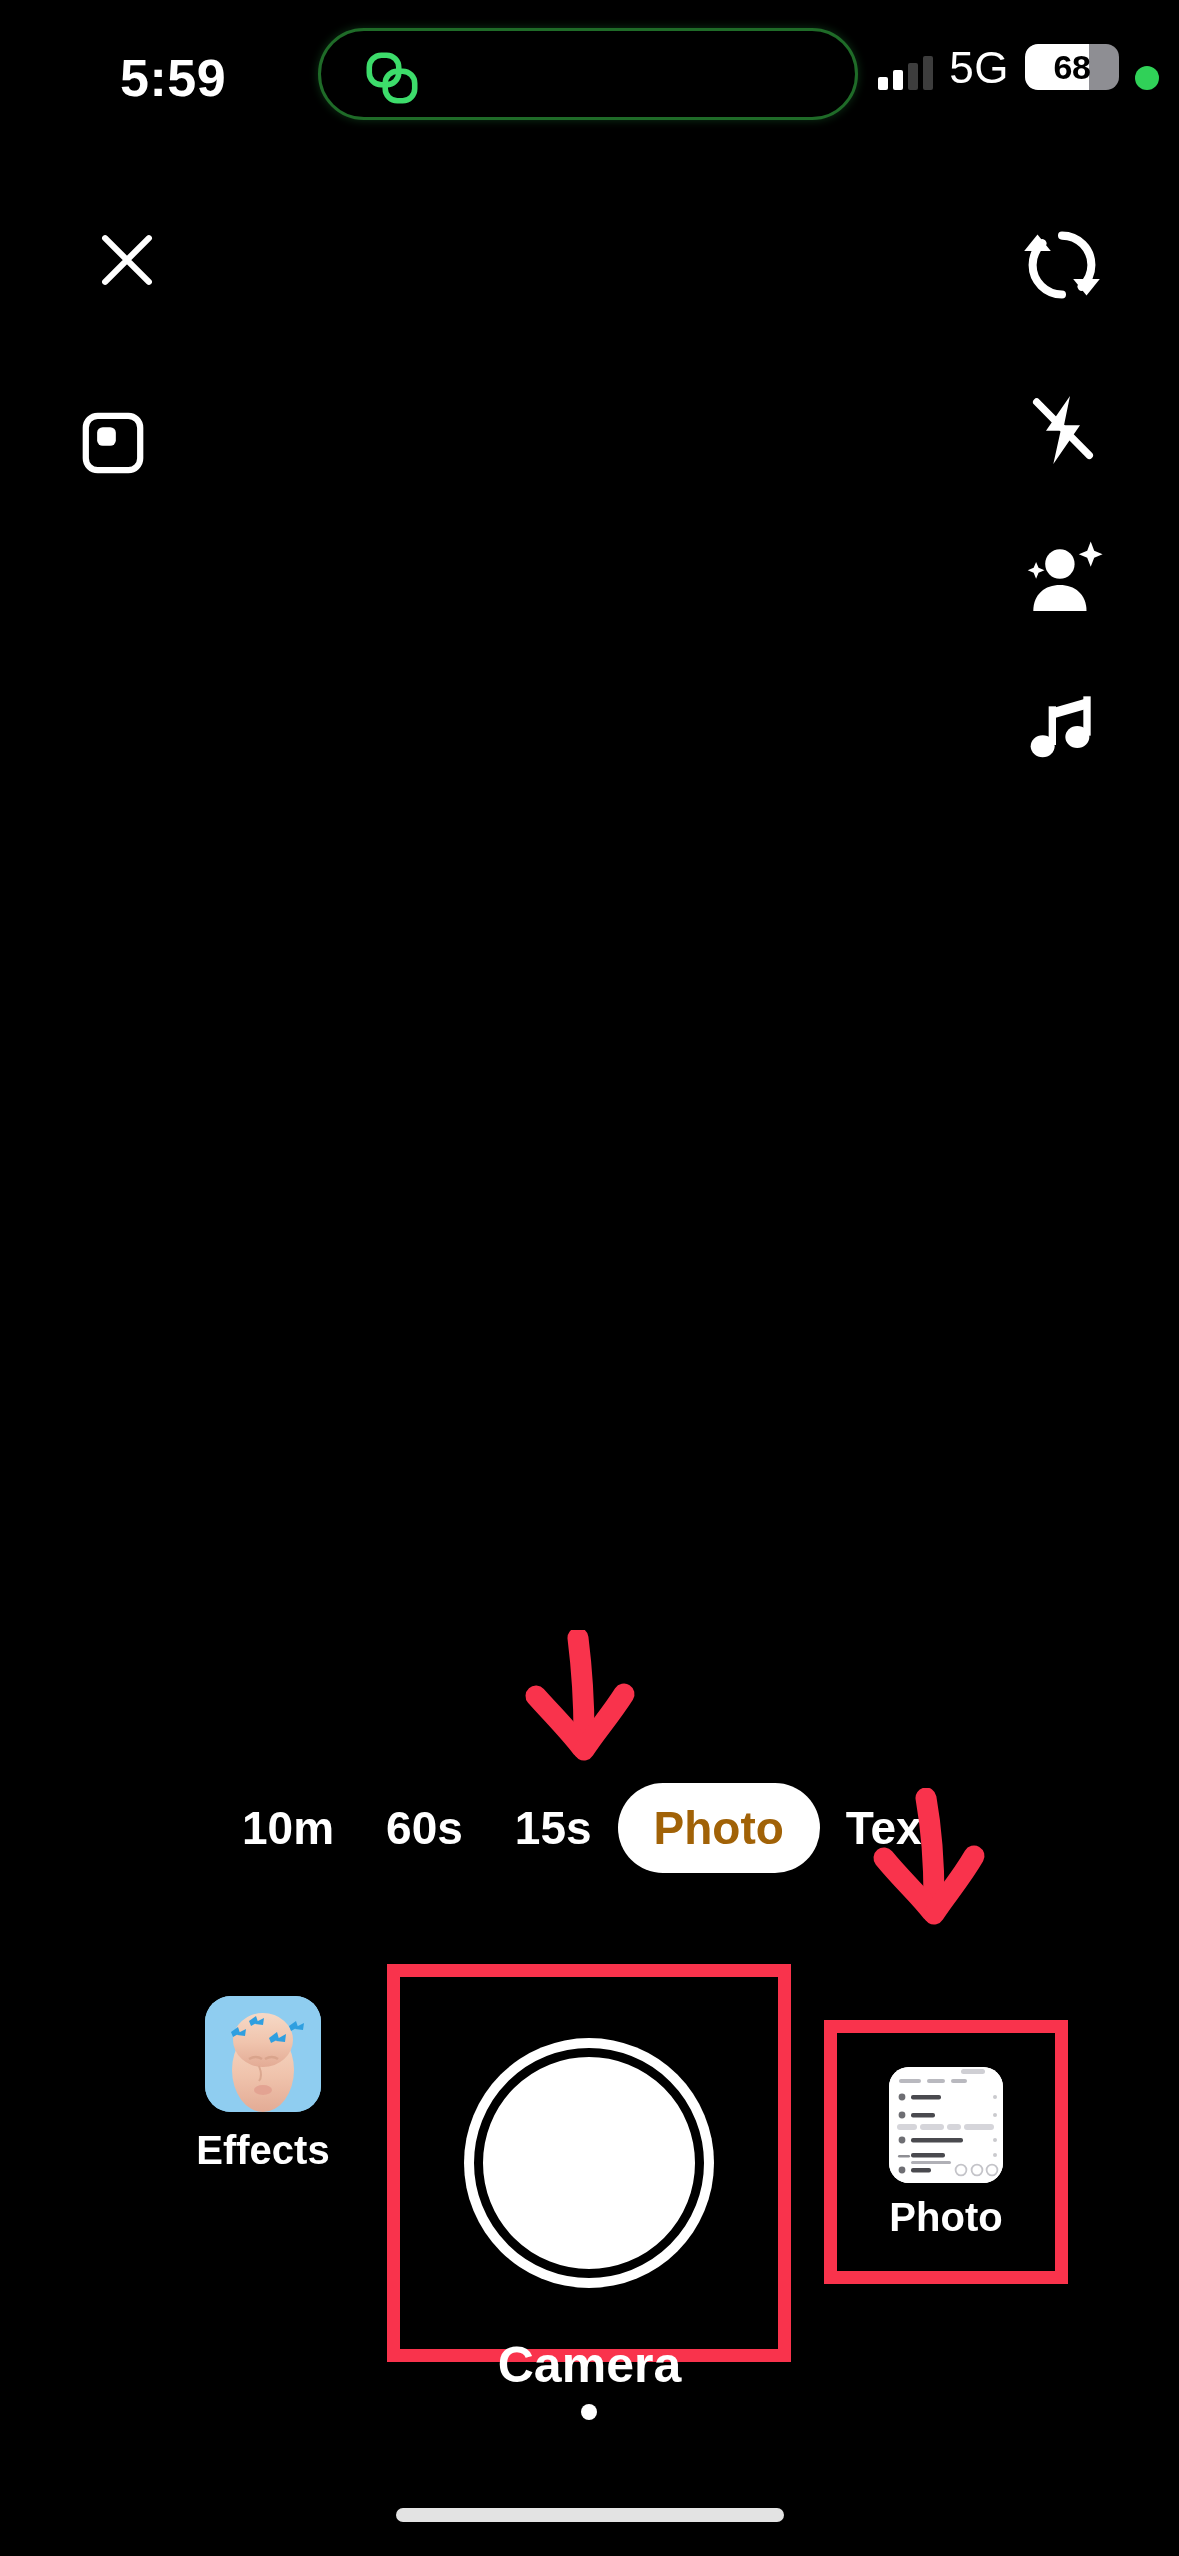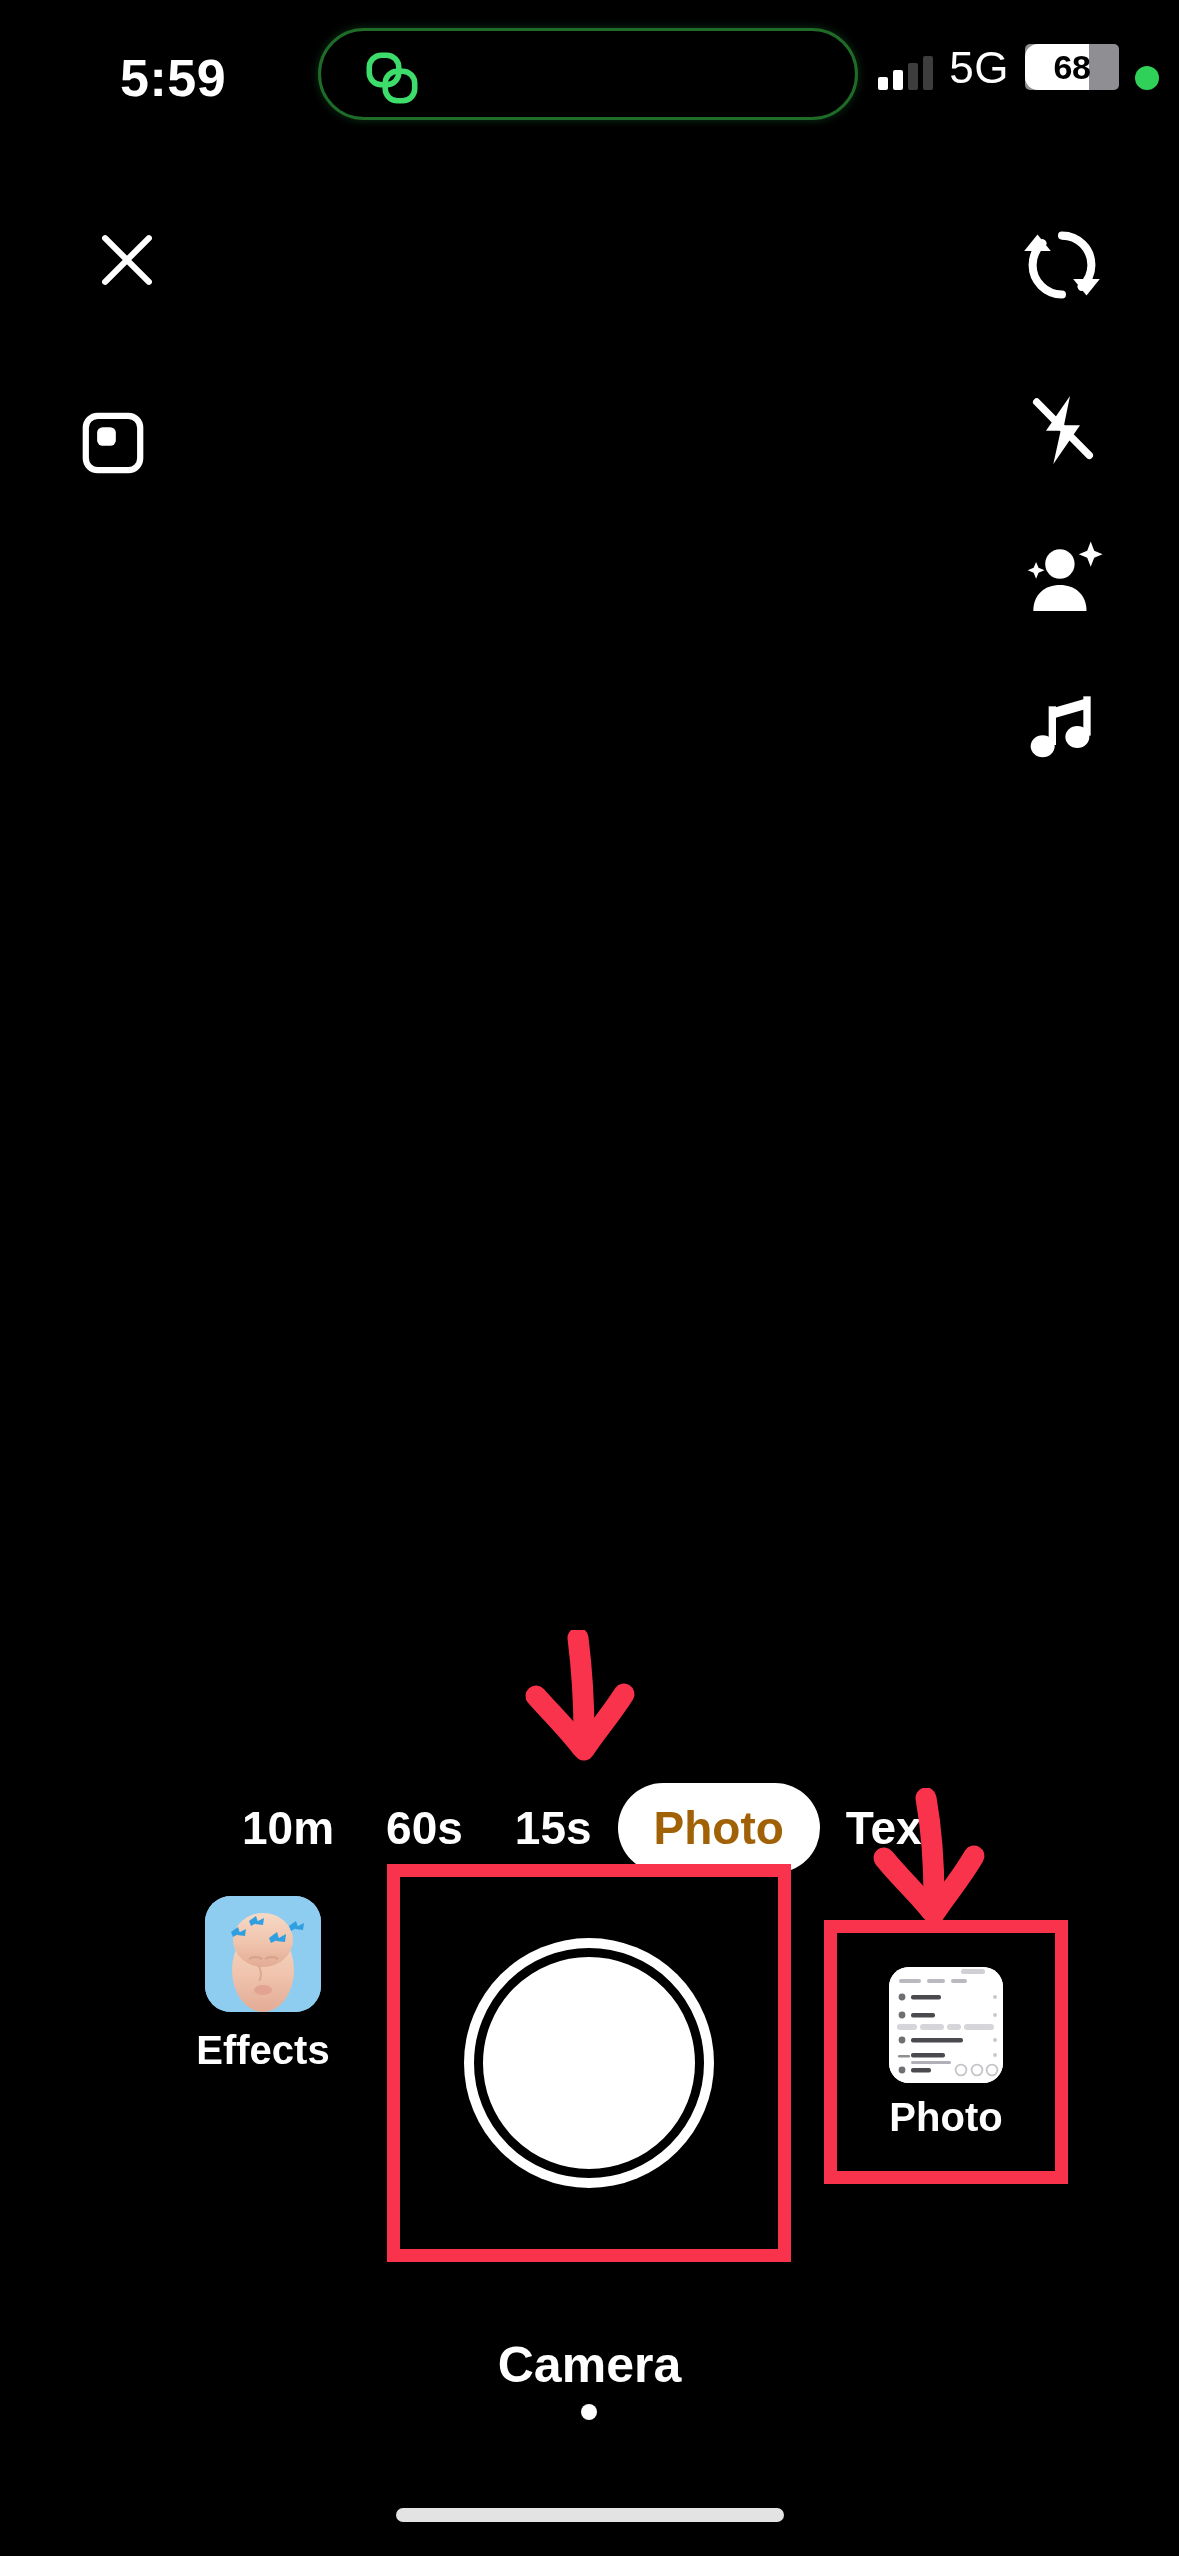--- a/index.html
+++ b/index.html
@@ -47,21 +47,21 @@
   #signal-bars i:nth-child(1){ height:13px; }
   #signal-bars i:nth-child(2){ height:20px; }
   #signal-bars i:nth-child(3){ height:27px; background:#3d3d3d; }
   #signal-bars i:nth-child(4){ height:34px; background:#3d3d3d; }
   #network-label {
     font-size:44px; font-weight:500; color:#fff; letter-spacing:0.5px;
     line-height:1;
   }
   #battery {
     position:relative; width:94px; height:46px;
-    border-radius:5px; background:#8e8e93; overflow:hidden;
+    border-radius:13px; background:#8e8e93; overflow:hidden;
   }
   #battery-fill {
     position:absolute; left:0; top:0; bottom:0; width:64%;
     background:#fff; border-radius:13px 0 0 13px;
   }
   #battery-pct {
     position:absolute; left:0; top:0; width:100%; height:100%;
     display:flex; align-items:center; justify-content:center;
     font-size:34px; font-weight:700; color:#000; letter-spacing:-0.5px;
   }
@@ -106,21 +106,21 @@
     text-align:right;
   }
   .mode-item.selected {
     background:#fff; color:#a16207;
     border-radius:48px;
     padding:22px 36px;
   }
 
   
   #capture-row {
-    position:absolute; left:0; top:1800px; width:992px; height:360px;
+    position:absolute; left:0; top:1900px; width:992px; height:360px;
   }
 
   
   #btn-effects {
     position:absolute; left:183px; top:96px;
     width:160px;
     display:flex; flex-direction:column; align-items:center; gap:18px;
   }
   #effects-thumb {
     position:relative; width:116px; height:116px;

